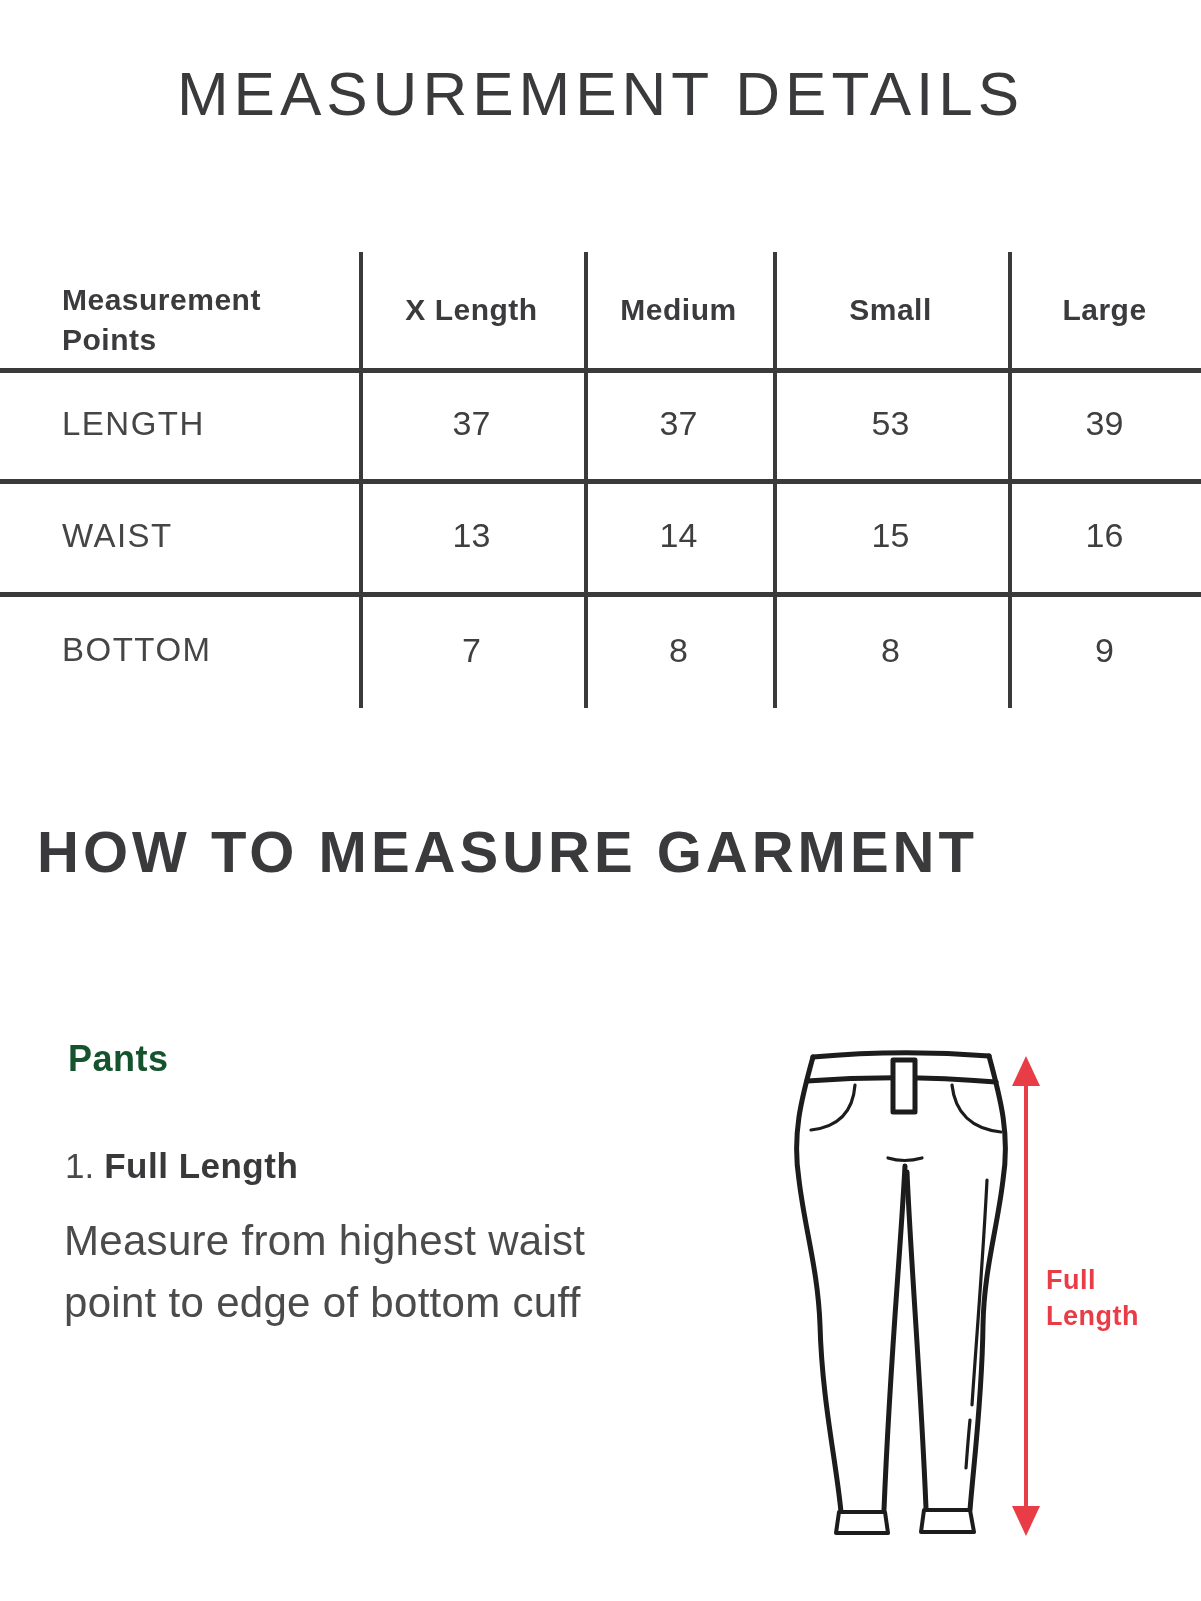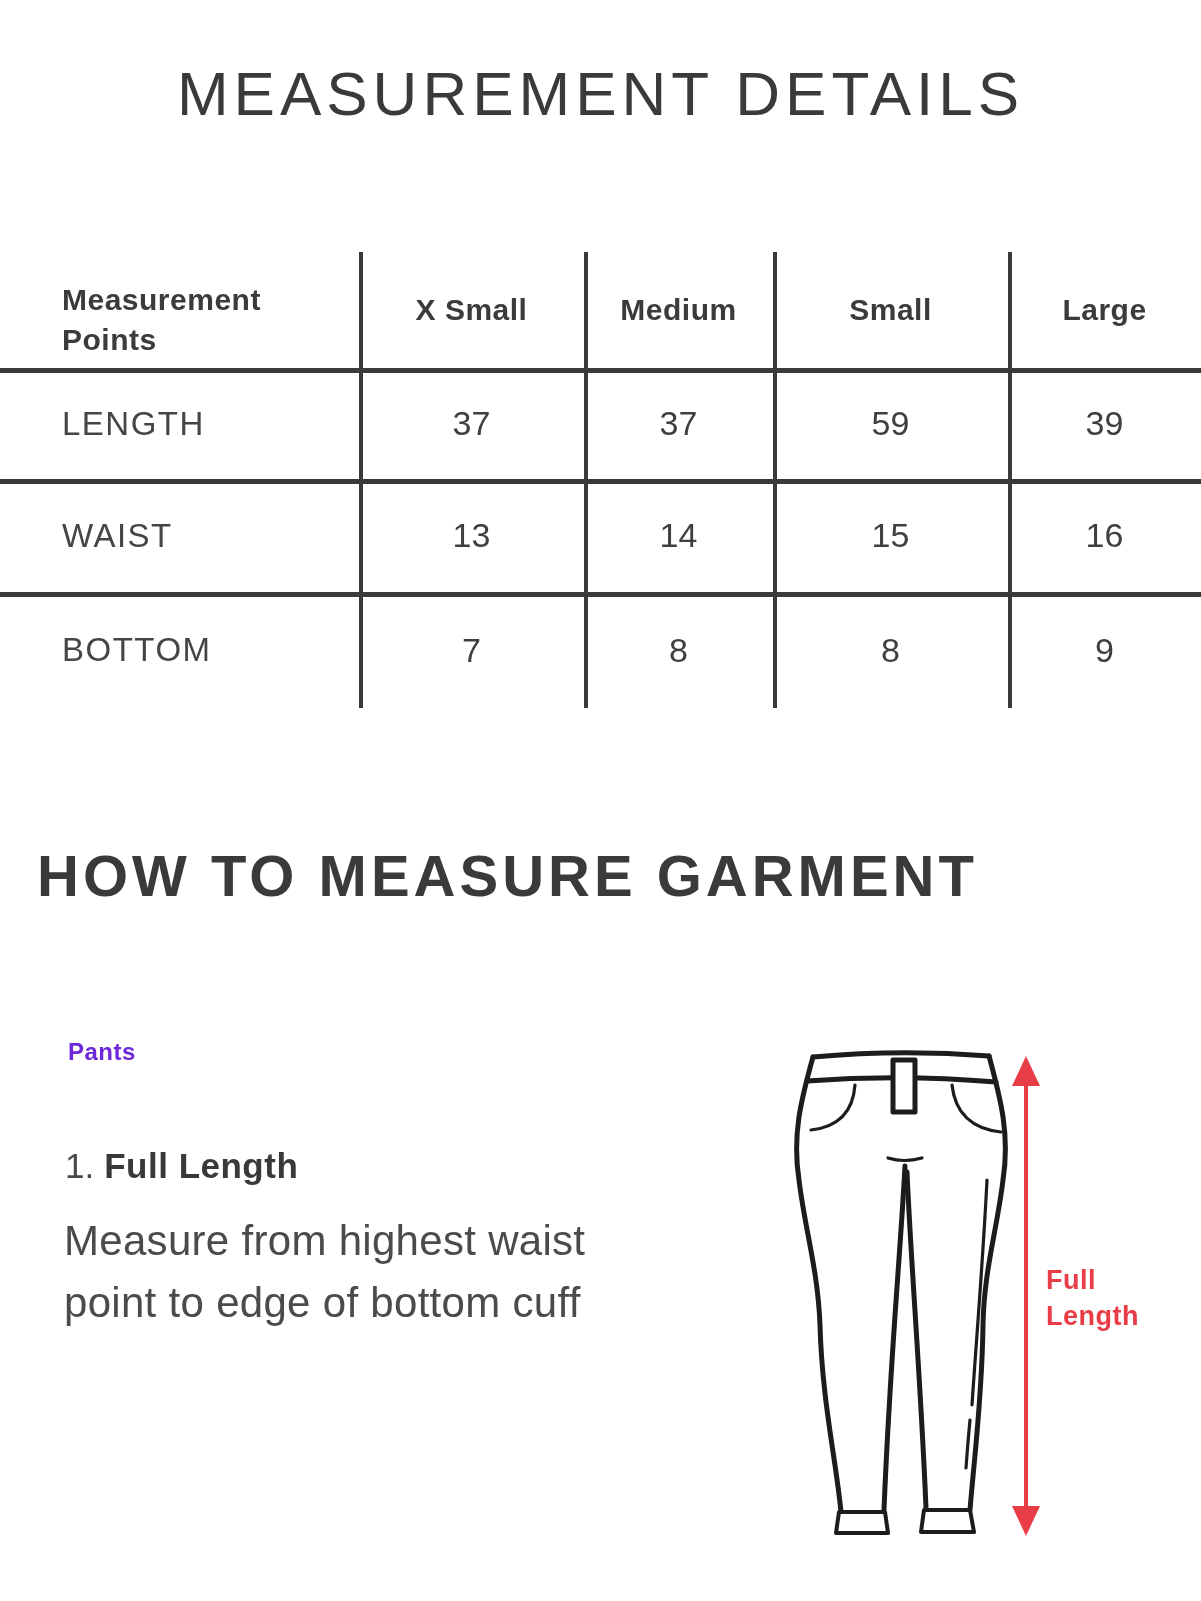--- a/index.html
+++ b/index.html
@@ -19,21 +19,21 @@
     font-family:"Liberation Sans", sans-serif;
     color:var(--ink);
   }
   .page-title{
     position:absolute; top:58px; left:0; width:1201px;
     text-align:center;
     font-size:62px; font-weight:400; letter-spacing:5px;
     color:var(--ink); white-space:nowrap;
   }
   .section-title{
-    position:absolute; top:842px; left:0; width:1015px;
+    position:absolute; top:818px; left:0; width:1015px;
     text-align:center;
     font-size:58px; font-weight:700; letter-spacing:4px;
     color:var(--ink); white-space:nowrap;
   }
 
   
   .size-grid{
     position:absolute; left:0; top:252px; width:1201px; height:456px;
     display:grid;
     grid-template-columns:359px 225px 189px 235px 193px;
@@ -45,21 +45,21 @@
   .cell.head.left span{display:block; width:225px; line-height:40px;margin-top:19px;}
   .cell.rowlabel{font-weight:400; font-size:33px; letter-spacing:1.5px; color:#454545;}
   .cell.num{font-weight:400; font-size:34px; color:#3f3f3f;}
 
   .hrule{position:absolute; left:0; width:1201px; height:5px; background:var(--rule);}
   .vrule{position:absolute; top:252px; width:4px; height:456px; background:var(--rule);}
 
   
   .garment-name{
     position:absolute; left:68px; top:1038px;
-    font-size:24px; font-weight:700; color:#6d28d9; letter-spacing:0.5px;
+    font-size:36px; font-weight:700; color:#14532d; letter-spacing:0.5px;
   }
   .step-line{
     position:absolute; left:65px; top:1146px;
     font-size:35px; color:#39393b;
   }
   .step-line .n{font-weight:400; color:#4a4a4a; margin-right:10px;}
   .step-line .t{font-weight:700; letter-spacing:0.5px;}
   .step-desc{
     position:absolute; left:64px; top:1210px; width:590px;
     font-size:42px; line-height:62px; font-weight:400;
@@ -83,29 +83,29 @@
 
 <div class="canvas">
 
   <div class="page-title">MEASUREMENT DETAILS</div>
 
   <div class="size-grid">
 
     <div class="cell head left">
       <span>Measurement Points</span>
     </div>
-    <div class="cell head">X Small</div>
+    <div class="cell head">X Length</div>
     <div class="cell head">Medium</div>
     <div class="cell head">Small</div>
     <div class="cell head">Large</div>
 
     <div class="cell rowlabel left">LENGTH</div>
     <div class="cell num">37</div>
     <div class="cell num">37</div>
-    <div class="cell num">59</div>
+    <div class="cell num">53</div>
     <div class="cell num">39</div>
 
     <div class="cell rowlabel left">WAIST</div>
     <div class="cell num">13</div>
     <div class="cell num">14</div>
     <div class="cell num">15</div>
     <div class="cell num">16</div>
 
     <div class="cell rowlabel left">BOTTOM</div>
     <div class="cell num">7</div>

